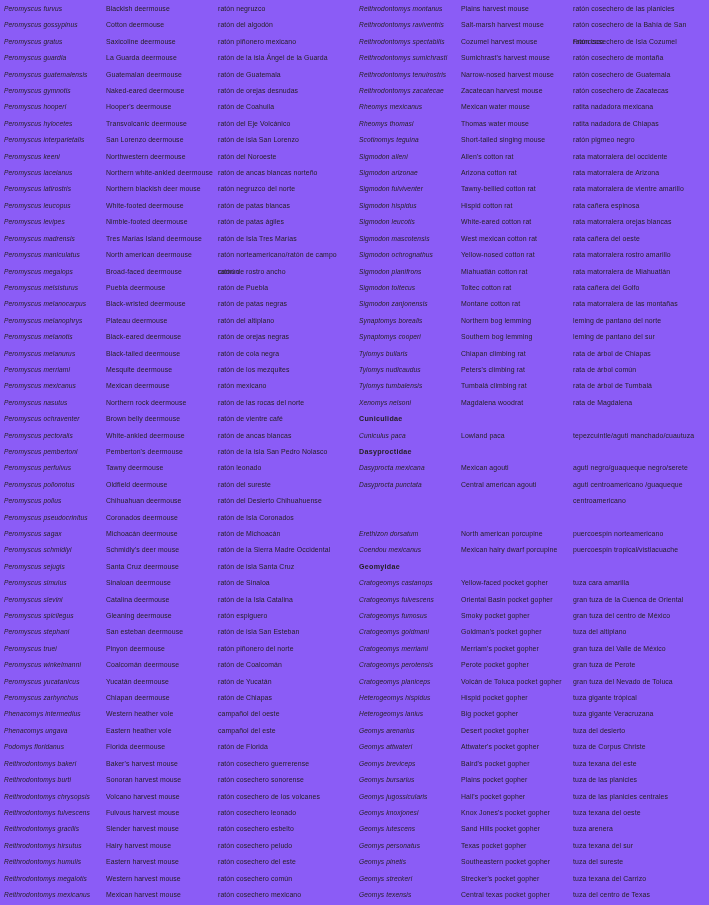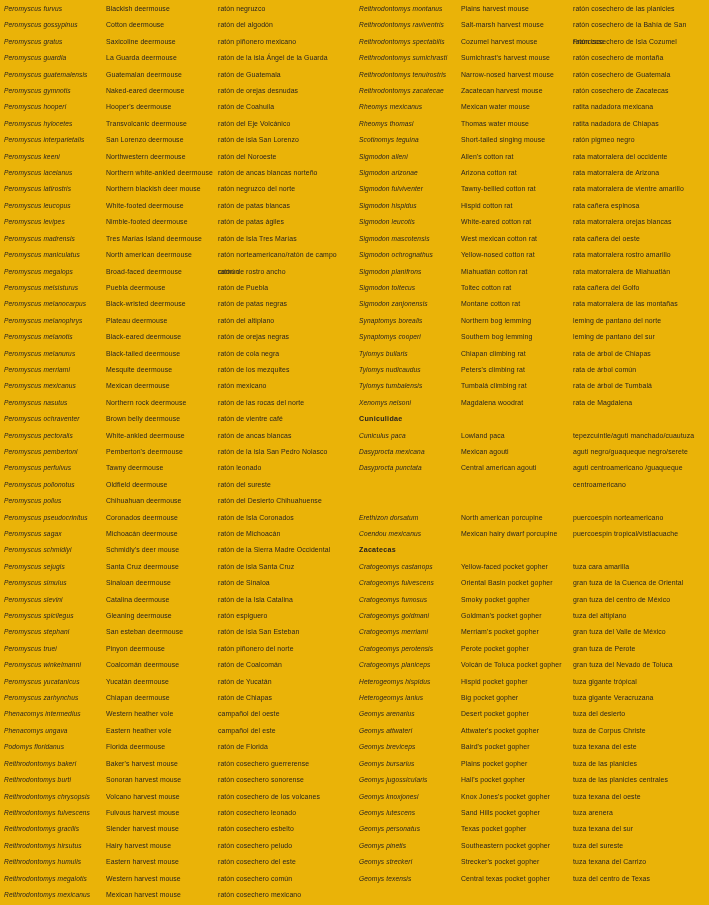--- a/index.html
+++ b/index.html
@@ -12,21 +12,21 @@
     width: 709px;
     height: 905px;
     font-family: "Liberation Sans", "DejaVu Sans", sans-serif;
     color: #231f20;
     overflow: hidden;
   }
   #page {
     position: relative;
     width: 709px;
     height: 905px;
-    background: #eab308;
+    background: #8b5cf6;
   }
   .col {
     position: absolute;
     top: 0;
     width: 355px;
     height: 905px;
   }
   .col-left  { left: 0px; }
   .col-right { left: 355px; }
 
@@ -503,20 +503,23 @@
           <span class="c-spa">rata de Magdalena</span>
         </div>
         <div class="row family">
           <span class="c-sci">Cuniculidae</span>
         </div>
         <div class="row">
           <span class="c-sci">Cuniculus paca</span>
           <span class="c-eng">Lowland paca</span>
           <span class="c-spa">tepezcuintle/aguti manchado/cuautuza</span>
         </div>
+        <div class="row family">
+          <span class="c-sci">Dasyproctidae</span>
+        </div>
         <div class="row">
           <span class="c-sci">Dasyprocta mexicana</span>
           <span class="c-eng">Mexican agouti</span>
           <span class="c-spa">aguti negro/guaqueque negro/serete</span>
         </div>
         <div class="row tall">
           <span class="c-sci">Dasyprocta punctata</span>
           <span class="c-eng">Central american agouti</span>
           <span class="c-spa">aguti centroamericano /guaqueque centroamericano</span>
         </div>
@@ -525,21 +528,21 @@
           <span class="c-sci">Erethizon dorsatum</span>
           <span class="c-eng">North american porcupine</span>
           <span class="c-spa">puercoespín norteamericano</span>
         </div>
         <div class="row">
           <span class="c-sci">Coendou mexicanus</span>
           <span class="c-eng">Mexican hairy dwarf porcupine</span>
           <span class="c-spa">puercoespín tropical/vistlacuache</span>
         </div>
         <div class="row family">
-          <span class="c-sci">Zacatecas</span>
+          <span class="c-sci">Geomyidae</span>
         </div>
         <div class="row">
           <span class="c-sci">Cratogeomys castanops</span>
           <span class="c-eng">Yellow-faced pocket gopher</span>
           <span class="c-spa">tuza cara amarilla</span>
         </div>
         <div class="row">
           <span class="c-sci">Cratogeomys fulvescens</span>
           <span class="c-eng">Oriental Basin pocket gopher</span>
           <span class="c-spa">gran tuza de la Cuenca de Oriental</span>

